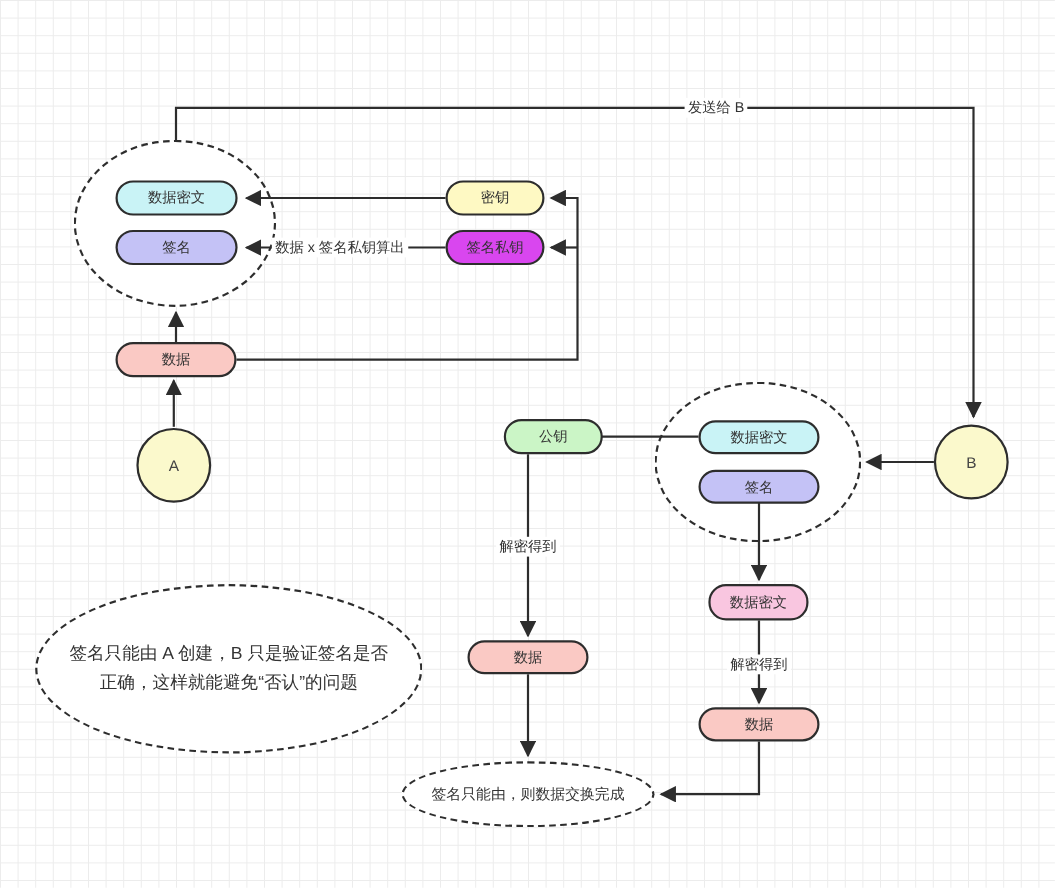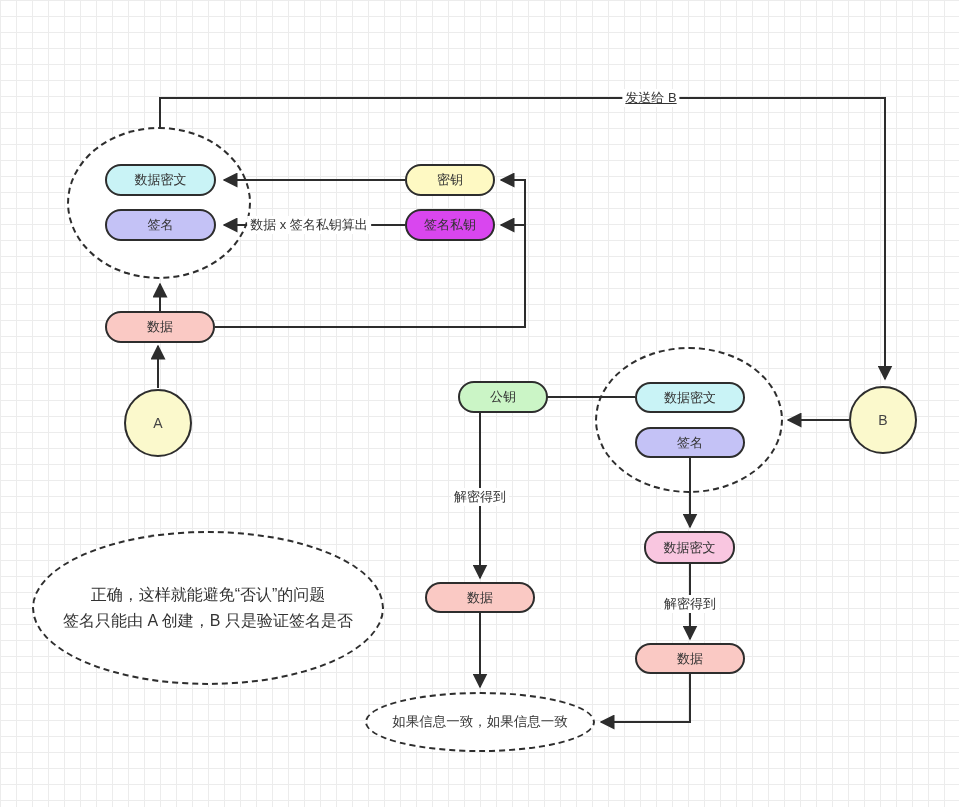--- a/index.html
+++ b/index.html
@@ -148,25 +148,25 @@
     <span>数据</span>
   </div>
 
   <div class="actor" style="left: 124px; top: 389px; background-color: rgb(251, 249, 204);">
     <span>A</span>
   </div>
   <div class="actor" style="left: 849px; top: 386px; background-color: rgb(251, 249, 204);">
     <span>B</span>
   </div>
 
-  <div class="edge-label" style="left:651px; top:98px;text-decoration:underline;">发送给 B</div>
+  <div class="edge-label" style="left:651px; top:98px;">发送给 B</div>
   <div class="edge-label" style="left:309px; top:225px;">数据 x 签名私钥算出</div>
   <div class="edge-label" style="left:480px; top:497px;">解密得到</div>
   <div class="edge-label" style="left:690px; top:604px;">解密得到</div>
 
   <div class="note-text" style="left:38px; top:582px; width:340px;">
+    <div>签名只能由 A 创建，B 只是验证签名是否</div>
     <div>正确，这样就能避免“否认”的问题</div>
-    <div>签名只能由 A 创建，B 只是验证签名是否</div>
   </div>
 
-  <div class="result-text" style="left:365px; top:692px; width:230px; height:60px;">如果信息一致，如果信息一致</div>
+  <div class="result-text" style="left:365px; top:692px; width:230px; height:60px;">签名只能由，则数据交换完成</div>
 
 </div>
 
 </body></html>

